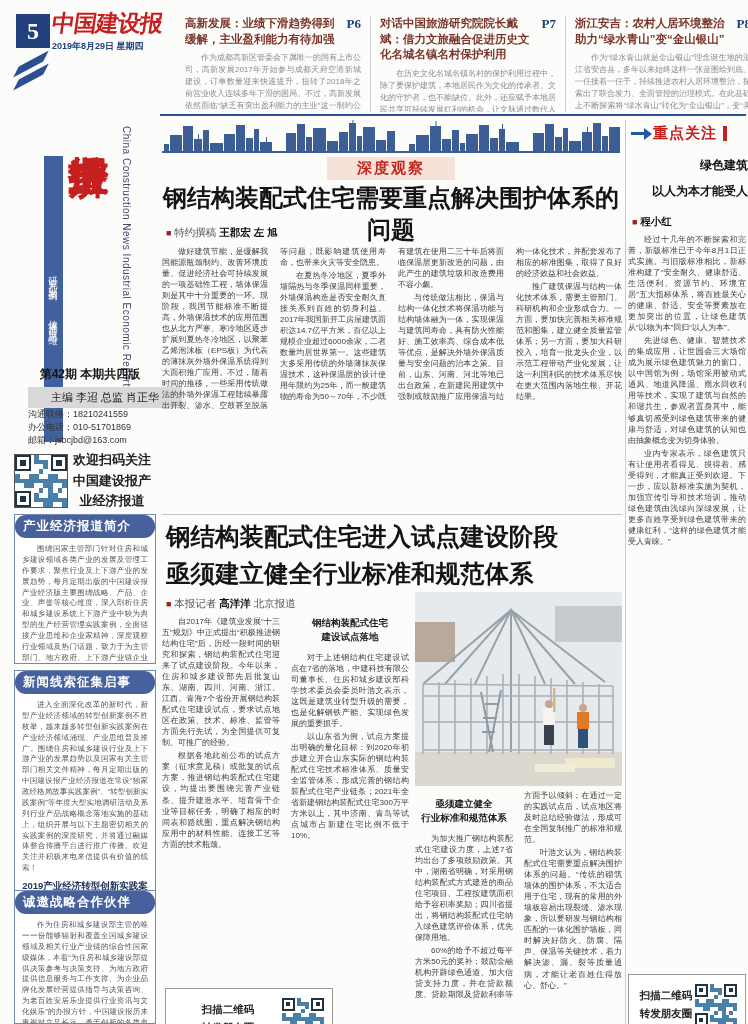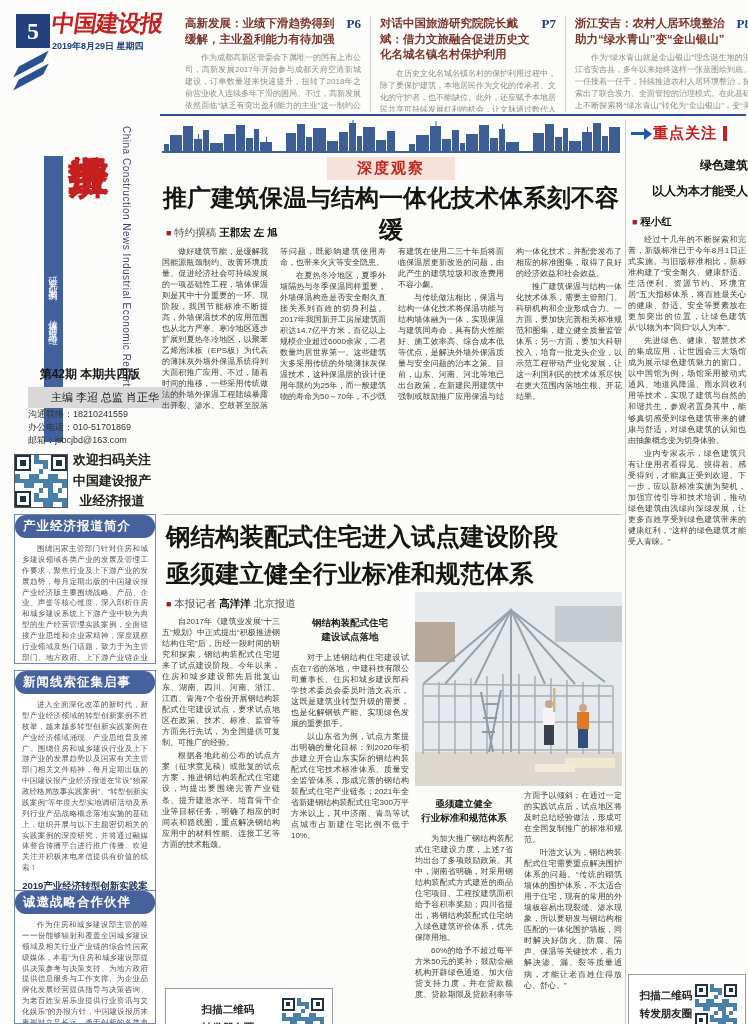--- a/index.html
+++ b/index.html
@@ -269,21 +269,21 @@
         <rect x="420" y="12" width="10" height="20"></rect>
         <rect x="425" y="7" width="1" height="5"></rect>
         <rect x="431" y="3" width="8" height="29"></rect>
         <rect x="440" y="16" width="6" height="16"></rect>
         <rect x="447" y="7" width="13" height="25"></rect>
         <rect x="0" y="31" width="458" height="2"></rect>
       </svg></div>
   <div class="abs label-deep-wrap">
     <span class="label-deep">深度观察</span>
   </div>
-  <div class="abs headline1">推广建筑保温与结构一体化技术体系刻不容缓</div>
+  <div class="abs headline1">钢结构装配式住宅需要重点解决围护体系的问题</div>
   <div id="byline1" class="abs byline">
     <span class="mark">■</span>
     <span>特约撰稿 </span><b>王郡宏 左 旭</b>
   </div>
   <div id="article1" class="abs article-body">
     <p>做好建筑节能，是缓解我国能源瓶颈制约、改善环境质量、促进经济社会可持续发展的一项基础性工程，墙体保温则是其中十分重要的一环。现阶段，我国节能标准不断提高，外墙保温技术的应用范围也从北方严寒、寒冷地区逐步扩展到夏热冬冷地区，以聚苯乙烯泡沫板（EPS板）为代表的薄抹灰外墙外保温系统得到大面积推广应用。不过，随着时间的推移，一些采用传统做法的外墙外保温工程陆续暴露出开裂、渗水、空鼓甚至脱落等问题，既影响建筑使用寿命，也带来火灾等安全隐患。</p>
     <p>在夏热冬冷地区，夏季外墙隔热与冬季保温同样重要，外墙保温构造是否安全耐久直接关系到百姓的切身利益。2017年我国新开工房屋建筑面积达14.7亿平方米，百亿以上规模企业超过6000余家，二者数量均居世界第一。这些建筑大多采用传统的外墙薄抹灰保温技术，这种保温层的设计使用年限约为25年，而一般建筑物的寿命为50～70年，不少既有建筑在使用二三十年后将面临保温层更新改造的问题，由此产生的建筑垃圾和改造费用不容小觑。</p>
     <p>与传统做法相比，保温与结构一体化技术将保温功能与结构墙体融为一体，实现保温与建筑同寿命，具有防火性能好、施工效率高、综合成本低等优点，是解决外墙外保温质量与安全问题的治本之策。目前，山东、河南、河北等地已出台政策，在新建民用建筑中强制或鼓励推广应用保温与结构一体化技术，并配套发布了相应的标准图集，取得了良好的经济效益和社会效益。</p>
     <p>推广建筑保温与结构一体化技术体系，需要主管部门、科研机构和企业形成合力。一方面，要加快完善相关标准规范和图集，建立健全质量监管体系；另一方面，要加大科研投入，培育一批龙头企业，以示范工程带动产业化发展，让这一利国利民的技术体系尽快在更大范围内落地生根、开花结果。</p>
   </div>

